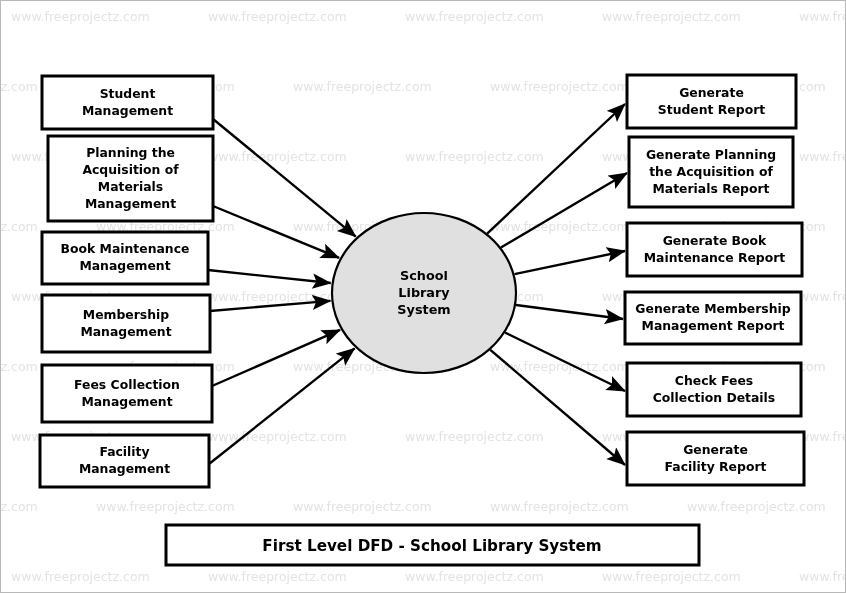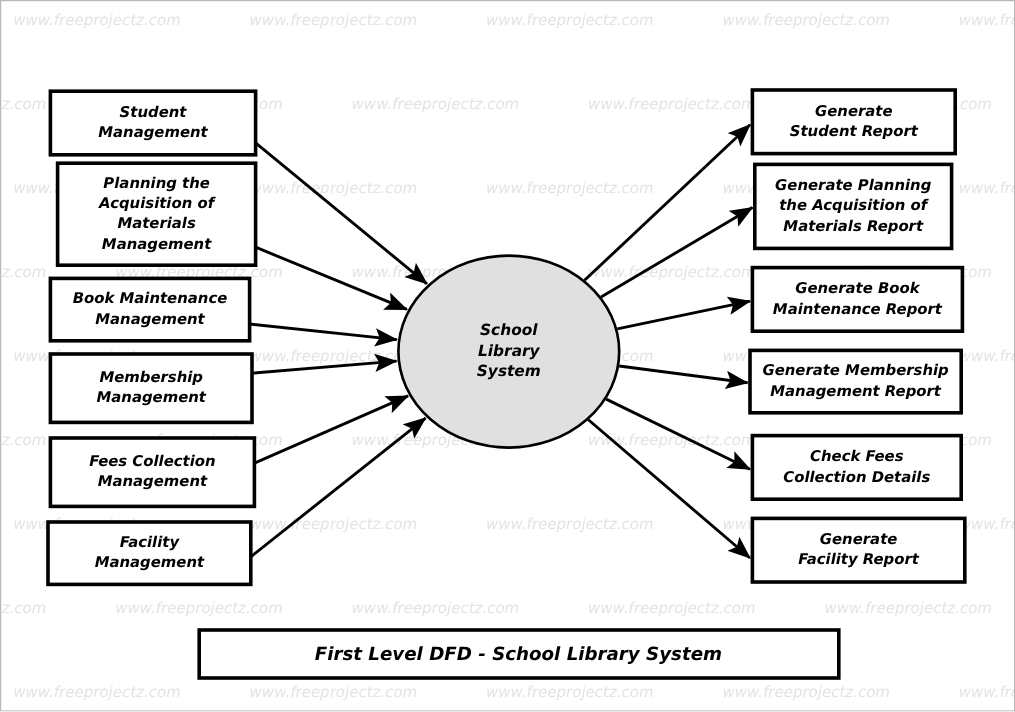--- a/index.html
+++ b/index.html
@@ -11,21 +11,20 @@
     font-family: "DejaVu Sans", sans-serif;
   }
   #page {
     position: relative;
     width: 846px;
     height: 593px;
     background: #ffffff;
     border: 1px solid #b8b8b8;
     box-sizing: border-box;
     overflow: hidden;
-    font-style: italic;
   }
   
   #watermarks {
     position: absolute;
     inset: 0;
     pointer-events: none;
     z-index: 1;
   }
   .wm {
     position: absolute;

